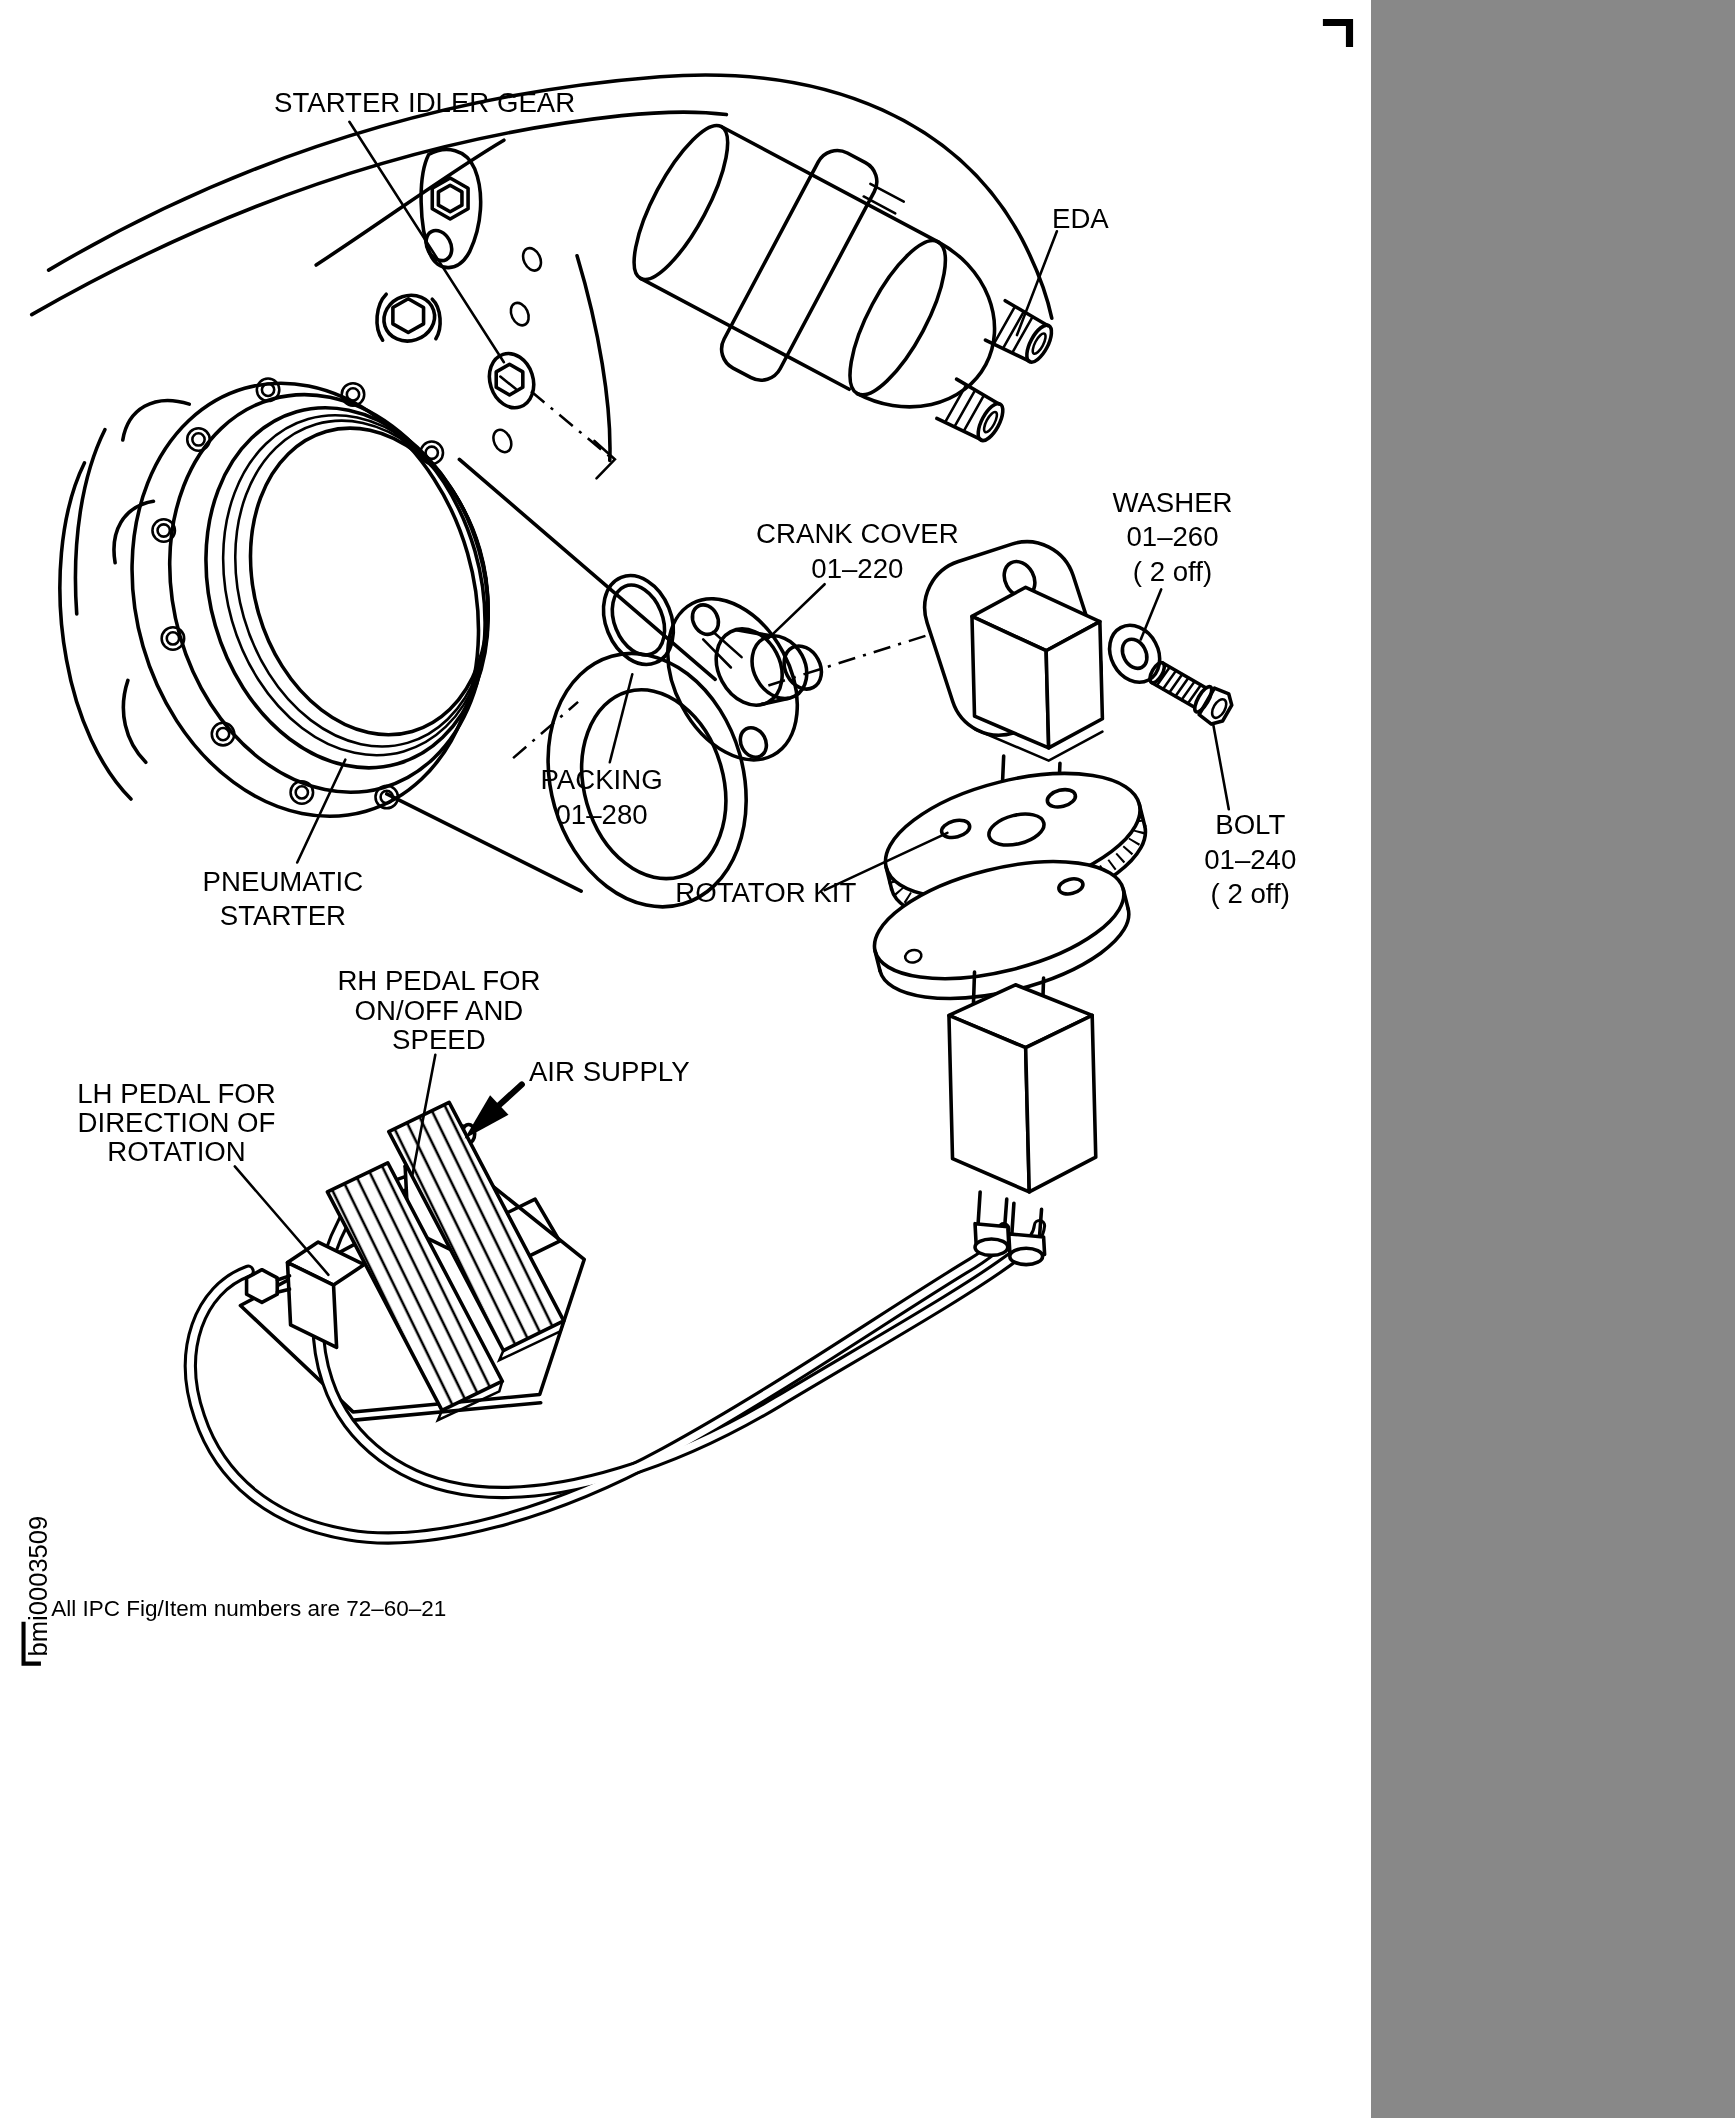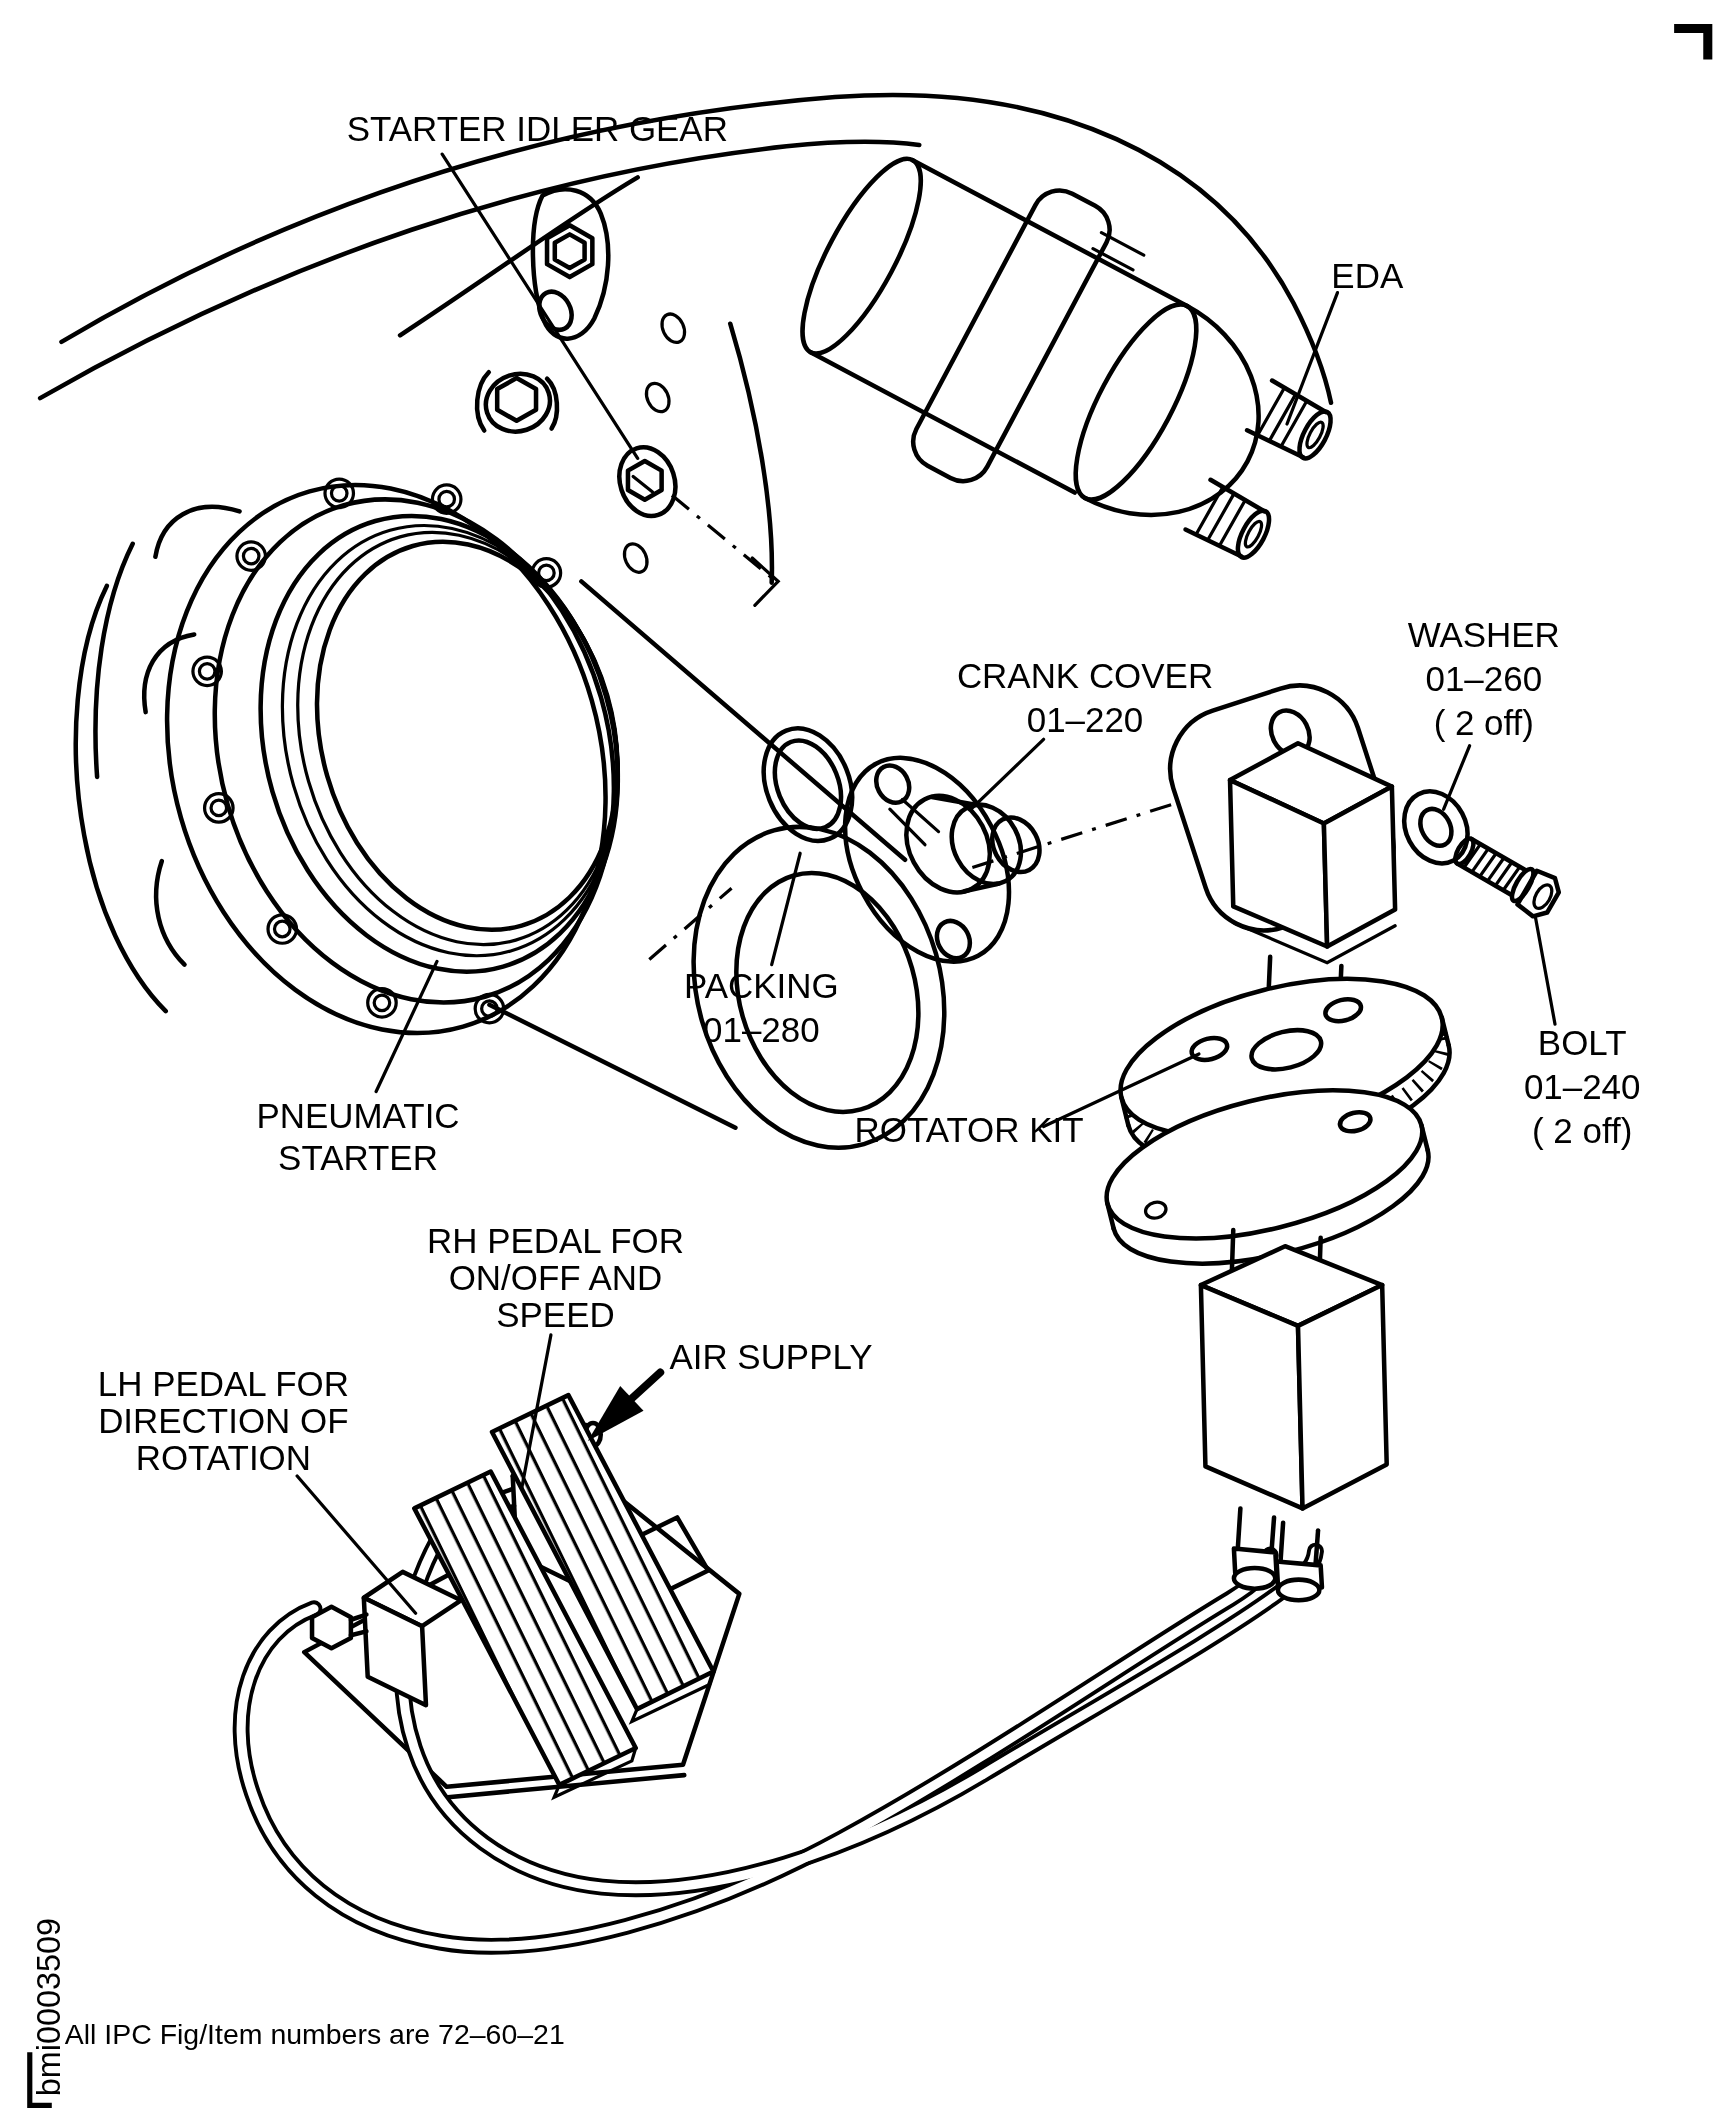--- a/index.html
+++ b/index.html
@@ -1,16 +1,16 @@
 <!DOCTYPE html>
 <html style="font-size:10.4px"><head>
 <meta charset="utf-8">
 <style>
   html,body{margin:0;padding:0;background:#888;}
-  .page{position:relative;width:1735px;height:2119px;background:#fff;overflow:hidden;
+  .page{position:relative;width:1371px;height:2119px;background:#fff;overflow:hidden;
         font-family:"Liberation Sans",sans-serif;}
   svg{position:absolute;inset:0;display:block;}
   .ln{fill:none;stroke:#000;stroke-width:7;stroke-linecap:round;stroke-linejoin:round;}
   .thin{fill:none;stroke:#000;stroke-width:5;stroke-linecap:round;}
   .leader{fill:none;stroke:#000;stroke-width:5;stroke-linecap:round;}
   .dash{fill:none;stroke:#000;stroke-width:5;stroke-dasharray:34 16 6 16;stroke-linecap:butt;}
   .lbl{fill:#000;font-size:54px;letter-spacing:0px;}
   .cap{fill:#000;font-size:44px;}
   .vid{fill:#000;font-size:50px;}
   .hoseO{fill:none;stroke:#000;stroke-width:26;stroke-linecap:round;}

